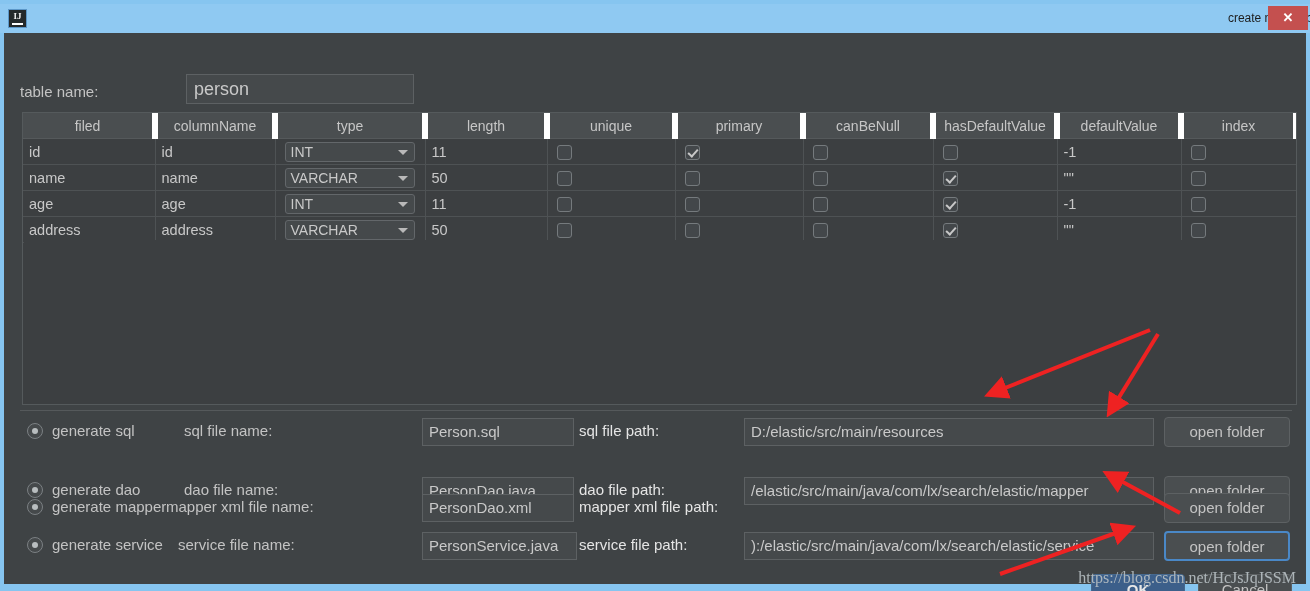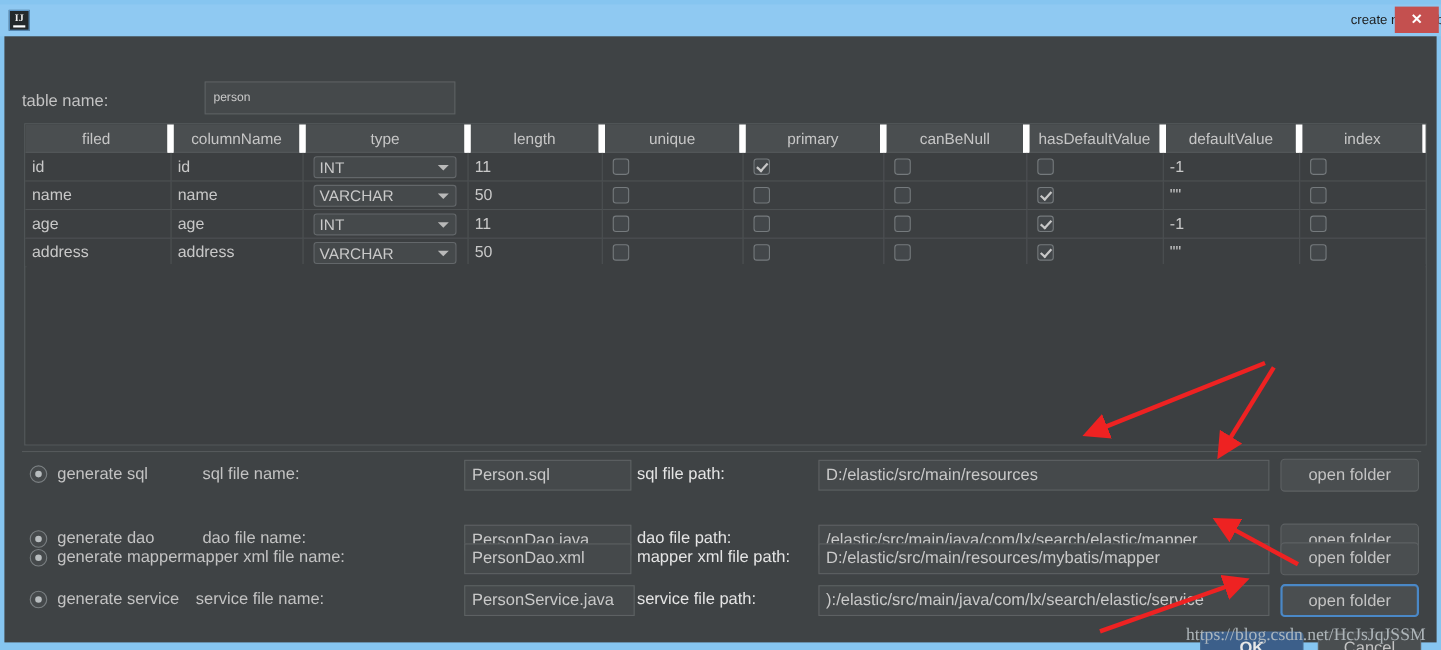--- a/index.html
+++ b/index.html
@@ -114,21 +114,21 @@
     color: #c3c3c3;
   }
   .tablename-input {
     position: absolute;
     left: 182px; top: 41px;
     width: 228px; height: 30px;
     background: #45494b;
     border: 1px solid #5d6163;
     box-sizing: border-box;
     color: #c9c9c9;
-    font-size: 11px;
+    font-size: 18px;
     padding: 0 7px;
     line-height: 28px;
     font-family: "Liberation Sans", sans-serif;
   }
 
   
   .grid-wrap {
     position: absolute;
     left: 18px; top: 79px;
     width: 1275px;
@@ -495,21 +495,20 @@
             <div class="path-label" style="left: 575px;">dao file path:</div>
             <div class="txt" style="left: 740px; width: 410px;">/elastic/src/main/java/com/lx/search/elastic/mapper</div>
             <div class="btn-folder">open folder</div>
           </div>
           <div class="opt-row" style="top: 457px;">
             <div class="radio"></div>
             <div class="opt-label">generate mapper</div>
             <div class="name-label" style="left: 162px;">mapper xml file name:</div>
             <div class="txt" style="left: 418px; width: 152px;">PersonDao.xml</div>
             <div class="path-label" style="left: 575px;">mapper xml file path:</div>
-            <div class="txt" style="left: 740px; width: 410px;">D:/elastic/src/main/resources/mybatis/mapper</div>
             <div class="btn-folder">open folder</div>
           </div>
           <div class="opt-row" style="top: 495px;">
             <div class="radio"></div>
             <div class="opt-label">generate service</div>
             <div class="name-label" style="left: 174px;">service file name:</div>
             <div class="txt" style="left: 418px; width: 155px;">PersonService.java</div>
             <div class="path-label" style="left: 575px;">service file path:</div>
             <div class="txt" style="left: 740px; width: 410px;">):/elastic/src/main/java/com/lx/search/elastic/service</div>
             <div class="btn-folder focused">open folder</div>

